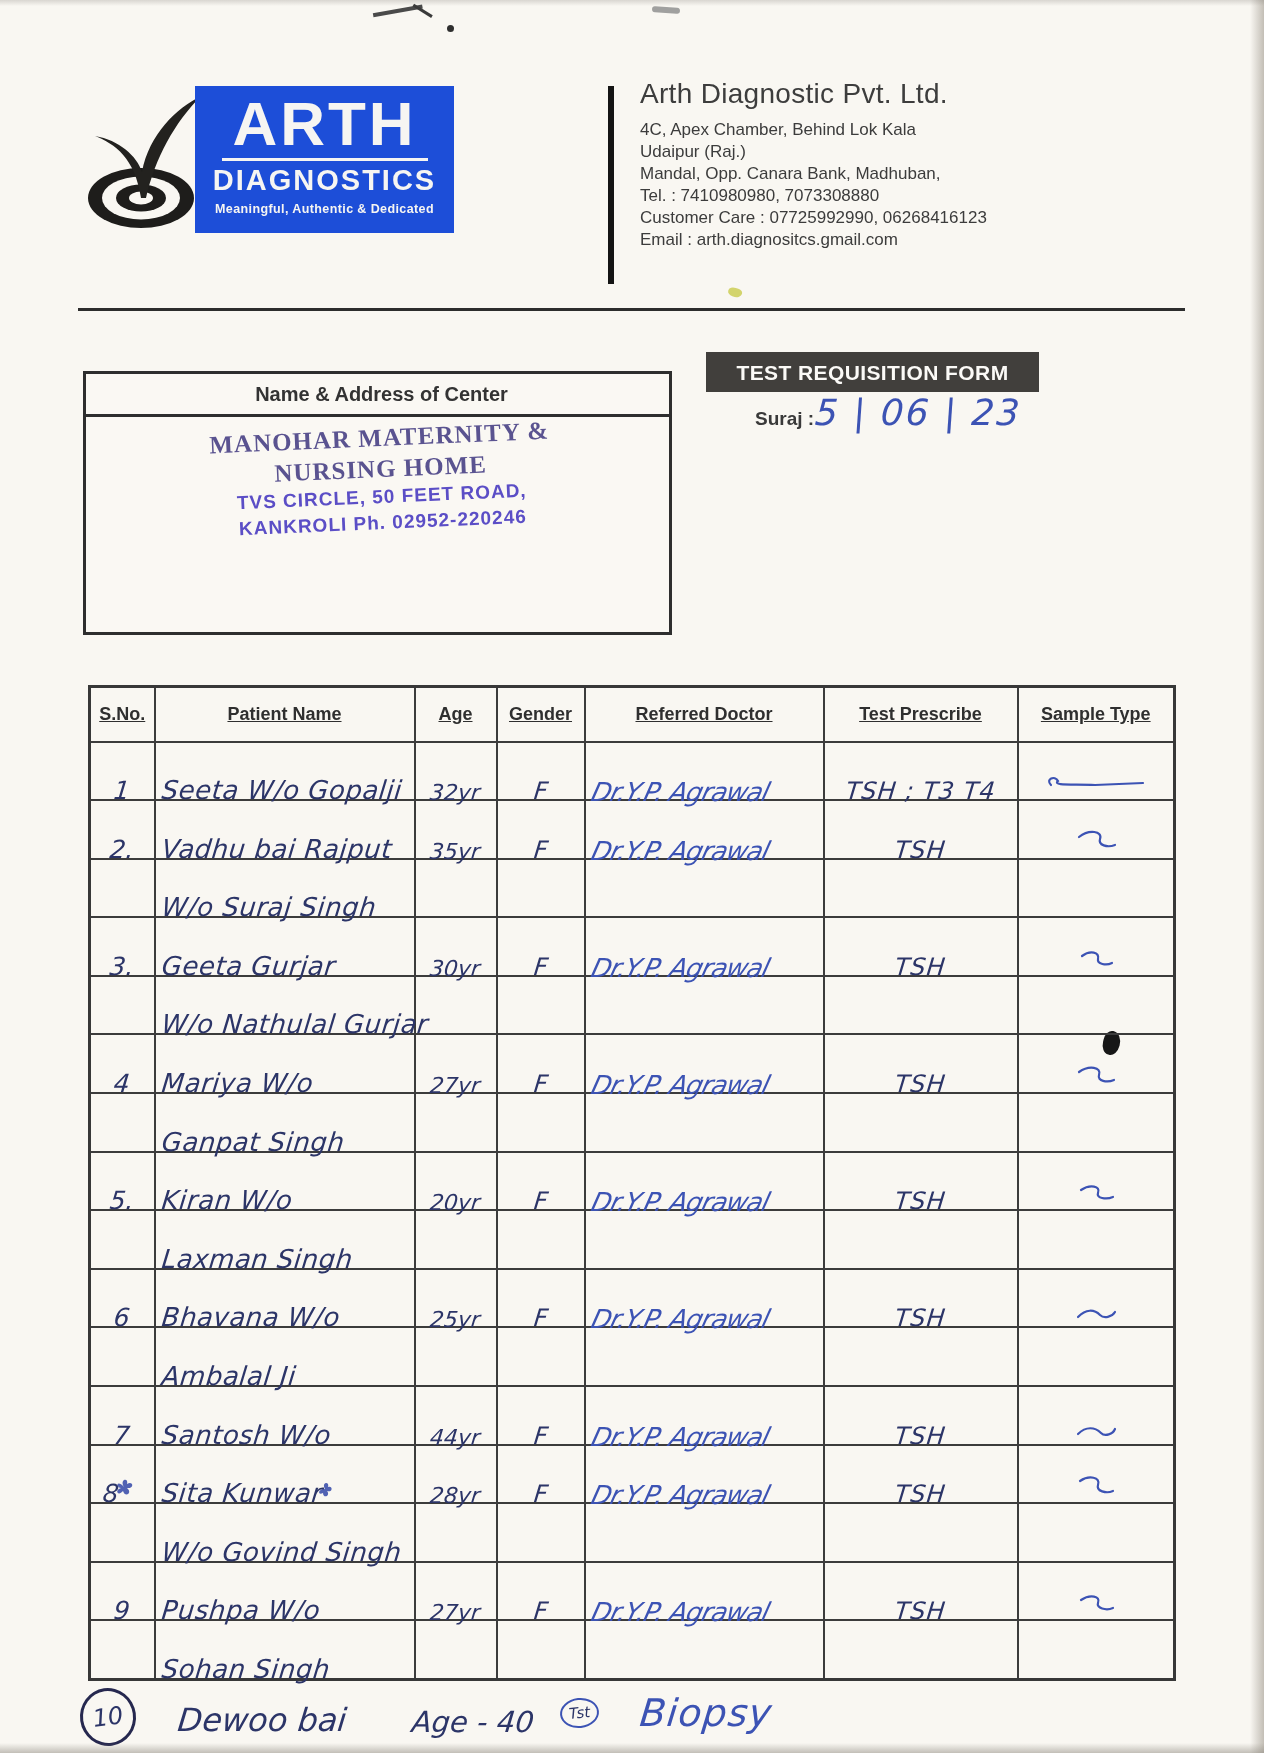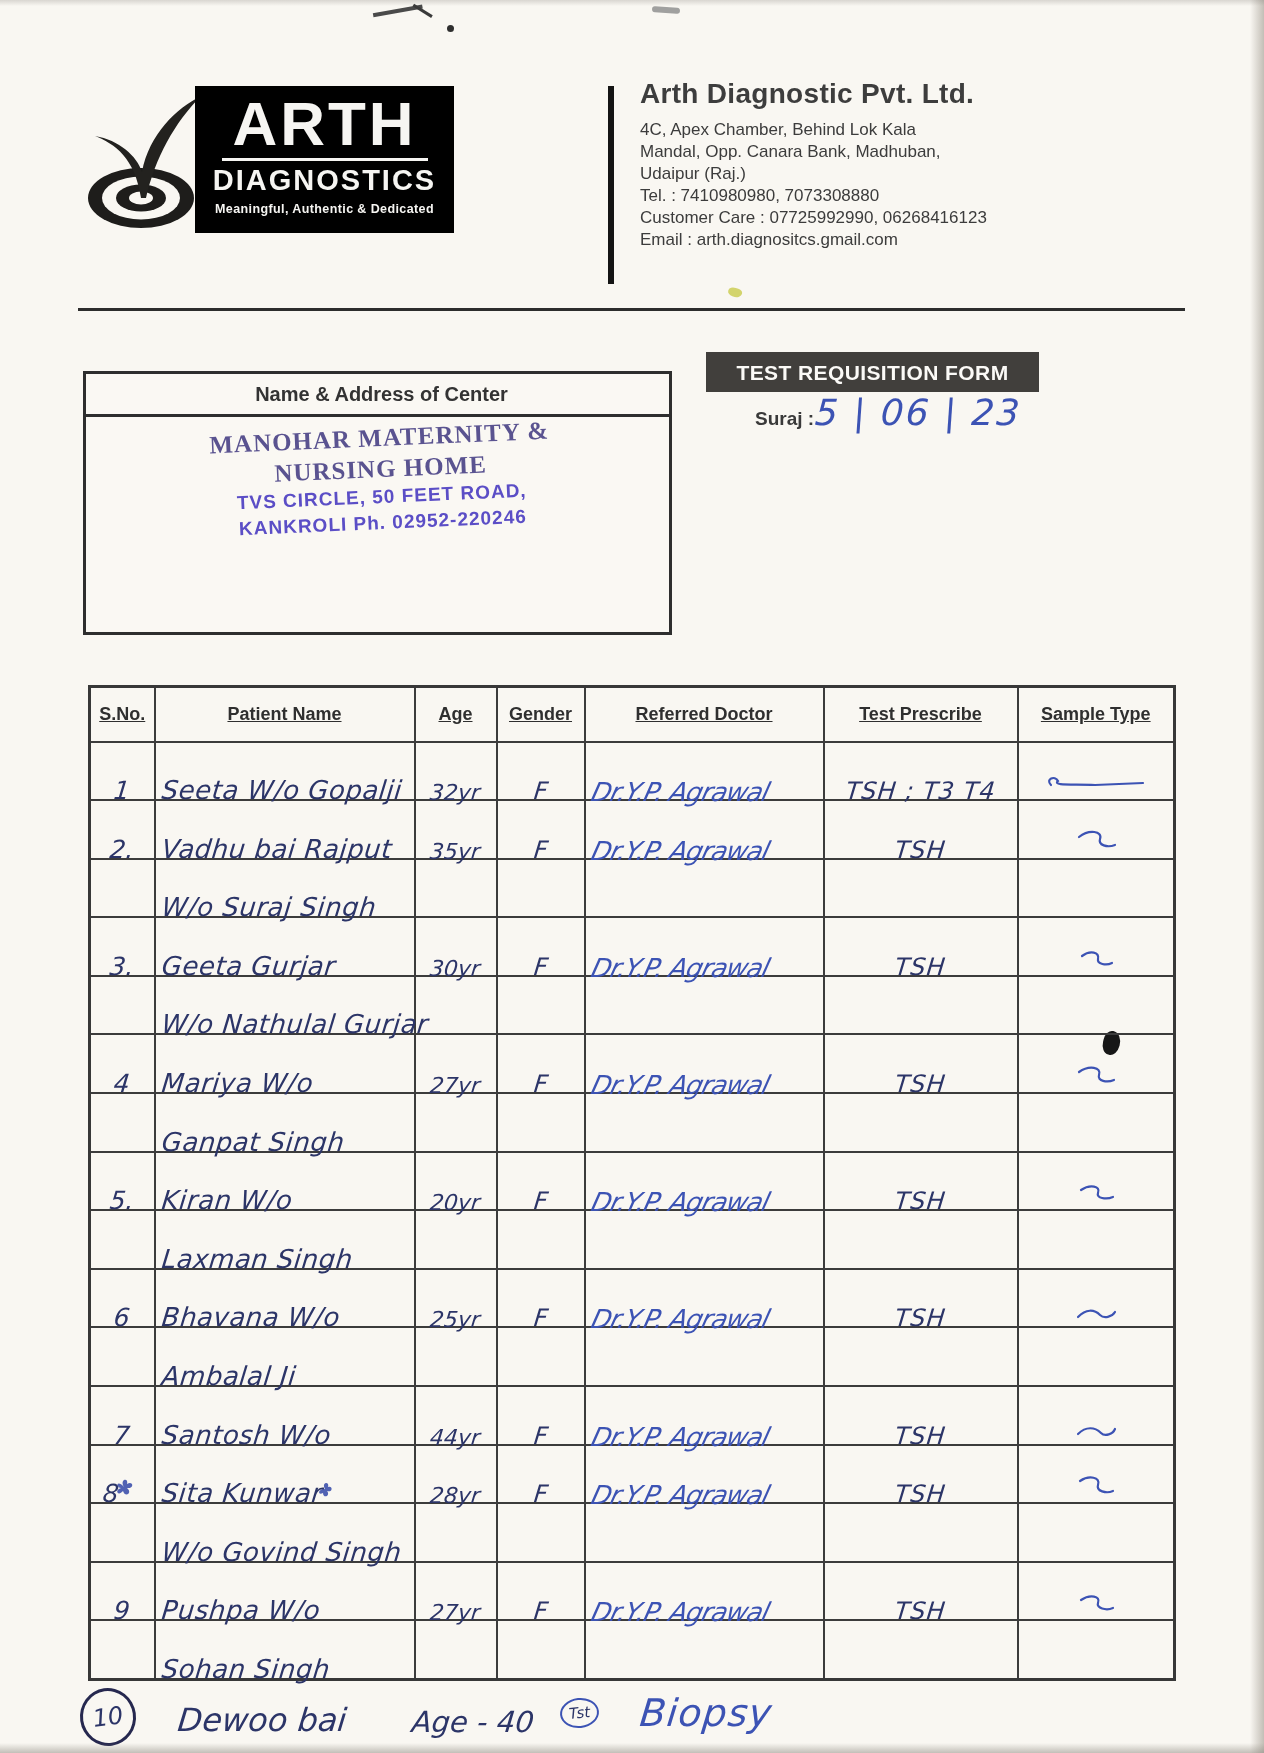--- a/index.html
+++ b/index.html
@@ -13,29 +13,29 @@
     background:linear-gradient(to right,rgba(150,143,132,0),rgba(150,143,132,.55));}
   .edge-bottom{position:absolute;left:0;bottom:0;width:100%;height:10px;
     background:linear-gradient(to bottom,rgba(140,135,126,0),rgba(140,135,126,.5));}
   .edge-top{position:absolute;left:0;top:0;width:100%;height:6px;
     background:linear-gradient(to bottom,rgba(120,115,108,.25),rgba(120,115,108,0));}
 
   
   .logo-wrap{position:absolute;left:83px;top:78px;}
   .logo-mark{position:absolute;left:0;top:16px;}
   .logo-box{position:absolute;left:112px;top:8px;width:259px;height:147px;
-    background:#000000;color:#f6f5f2;text-align:center;padding-top:6px;box-sizing:border-box;}
+    background:#1d4ed8;color:#f6f5f2;text-align:center;padding-top:6px;box-sizing:border-box;}
   .logo-brand{font-size:62px;font-weight:bold;letter-spacing:3px;line-height:64px;}
   .logo-rule{width:206px;height:3px;background:#f6f5f2;margin:2px auto 3px auto;}
   .logo-sub{font-size:29px;font-weight:bold;letter-spacing:2px;line-height:32px;}
   .logo-tag{font-size:12.5px;font-weight:bold;letter-spacing:.4px;margin-top:6px;}
 
   .co-bar{position:absolute;left:608px;top:86px;width:6px;height:198px;background:#141414;}
   .co-block{position:absolute;left:640px;top:78px;width:450px;}
-  .co-name{font-size:28px;font-weight:bold;color:#3d3d3d;letter-spacing:.3px;}
+  .co-name{font-size:28px;font-weight:normal;color:#3d3d3d;letter-spacing:.3px;}
   .co-line{font-size:17px;font-weight:normal;color:#3c3c3c;line-height:22px;}
   .co-smudge{position:absolute;left:728px;top:288px;width:14px;height:9px;background:#c3c433;
     opacity:.7;border-radius:50% 40% 60% 50%;transform:rotate(18deg);}
 
   .rule-main{position:absolute;left:78px;top:308px;width:1107px;height:3px;background:#2d2d2d;}
 
   
   .center-box{position:absolute;left:83px;top:371px;width:589px;height:264px;
     border:3px solid #2e2e2e;box-sizing:border-box;background:#faf8f3;}
   .center-box-title{height:40px;line-height:40px;border-bottom:3px solid #2e2e2e;
@@ -134,22 +134,22 @@
       <div class="logo-sub">DIAGNOSTICS</div>
       <div class="logo-tag">Meaningful, Authentic &amp; Dedicated</div>
     </div>
   </div>
 
   <div class="co-bar"></div>
   <div class="co-block">
     <div class="co-name">Arth Diagnostic Pvt. Ltd.</div>
     <div style="margin-top:9px;">
       <div class="co-line">4C, Apex Chamber, Behind Lok Kala</div>
+      <div class="co-line">Udaipur (Raj.)</div>
       <div class="co-line">Mandal, Opp. Canara Bank, Madhuban,</div>
-      <div class="co-line">Udaipur (Raj.)</div>
       <div class="co-line">Tel. : 7410980980, 7073308880</div>
       <div class="co-line">Customer Care : 07725992990, 06268416123</div>
       <div class="co-line">Email : arth.diagnositcs.gmail.com</div>
     </div>
   </div>
 
   <div class="rule-main"></div>
 
   <div class="center-box">
     <div class="center-box-title">Name &amp; Address of Center</div>

